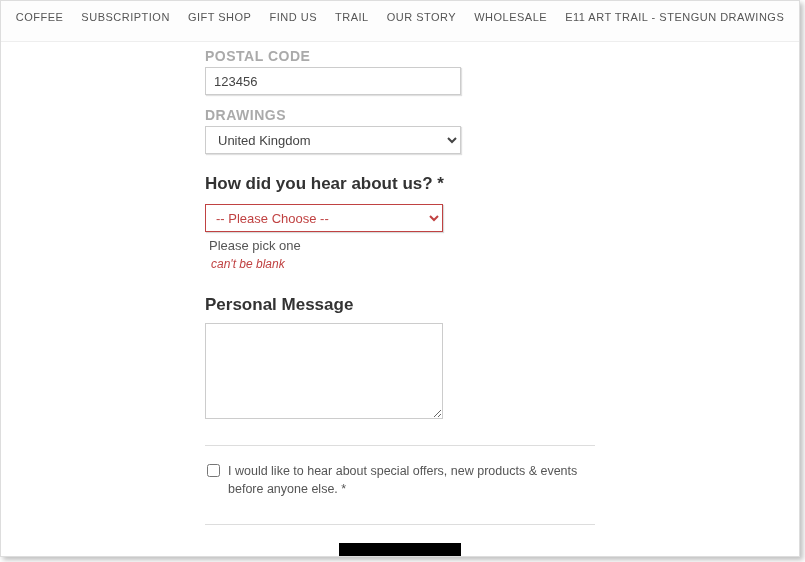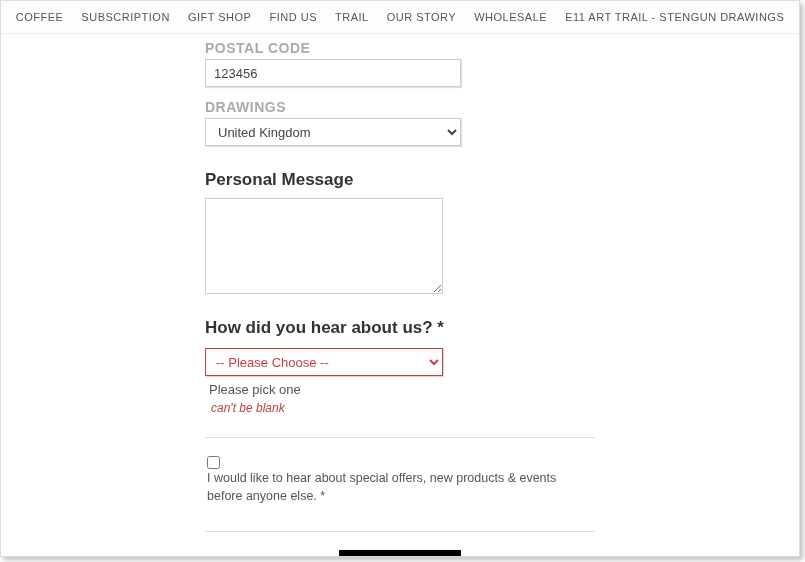--- a/index.html
+++ b/index.html
@@ -16,21 +16,21 @@
   height: 557px;
   border: 1px solid #ddd;
   box-shadow: 3px 3px 5px rgba(0,0,0,0.25);
   overflow: hidden;
   background: #fff;
 }
 .nav {
   display: flex;
   justify-content: center;
   gap: 18px;
-  padding: 10px 0 10px;
+  padding: 10px 0 18px;
   border-bottom: 1px solid #eee;
   background: #fdfdfd;
 }
 .nav a {
   font-size: 11px;
   letter-spacing: 0.5px;
   color: #555;
   text-decoration: none;
   font-weight: 500;
 }
@@ -106,26 +106,25 @@
 }
 .divider {
   border: none;
   border-top: 1px solid #ddd;
   margin: 22px 0 12px;
   width: 390px;
 }
 .checkbox-row {
   display: flex;
   align-items: flex-start;
-  gap: 0;
+  gap: 8px;
   font-size: 12.5px;
   color: #555;
   line-height: 1.45;
   padding: 4px 0 4px 2px;
-  flex-direction: column;
 }
 .checkbox-row input { margin-top: 2px; }
 .next-btn {
   display: block;
   margin: 18px auto 0;
   background: #000;
   color: #fff;
   border: none;
   padding: 13px 26px;
   font-size: 13px;
@@ -159,31 +158,31 @@
     </div>
 
     <div class="field-group">
       <label class="field-label">DRAWINGS</label>
       <select class="select-input">
         <option>United Kingdom</option>
       </select>
     </div>
 
     <div>
-      <div class="msg-head">Personal Message</div>
-      <textarea class="textarea" style=""></textarea>
-    </div>
-
-    <div>
       <div class="section-head">How did you hear about us? *</div>
       <select class="select-error">
         <option>-- Please Choose --</option>
       </select>
       <div class="hint">Please pick one</div>
       <div class="err">can't be blank</div>
+    </div>
+
+    <div>
+      <div class="msg-head">Personal Message</div>
+      <textarea class="textarea" style=""></textarea>
     </div>
 
     <hr class="divider">
 
     <div class="checkbox-row">
       <input type="checkbox" style="">
       <span>I would like to hear about special offers, new products &amp; events before anyone else. *</span>
     </div>
 
     <hr class="divider">

